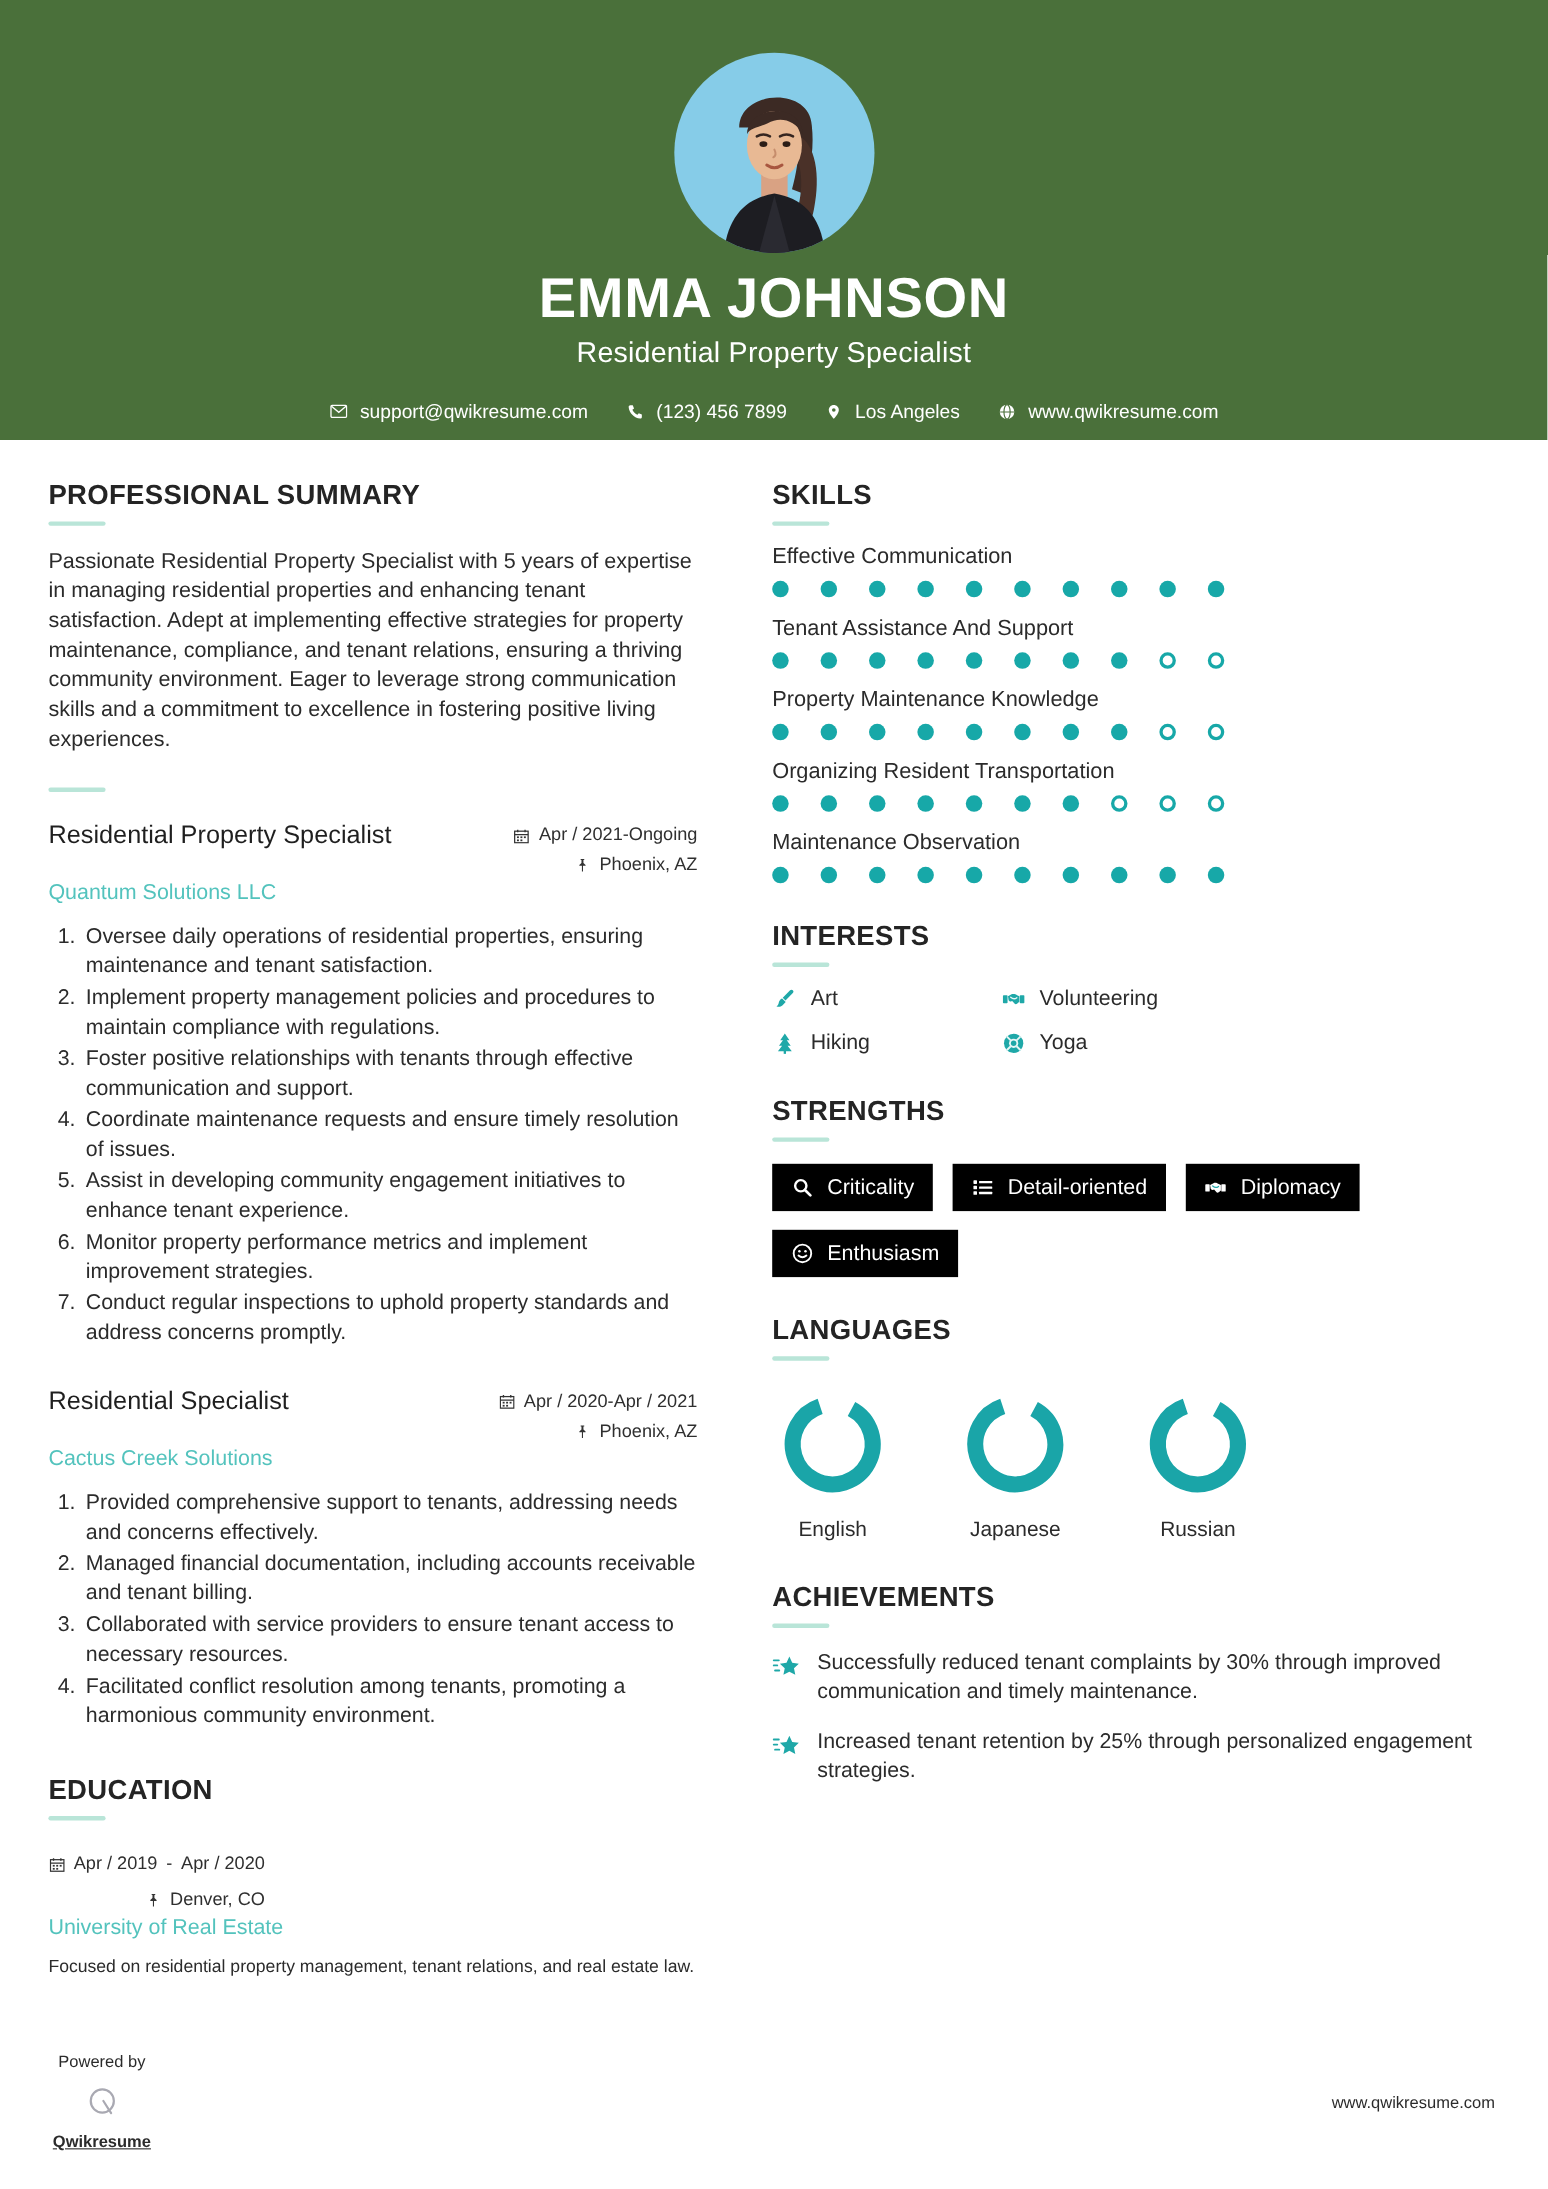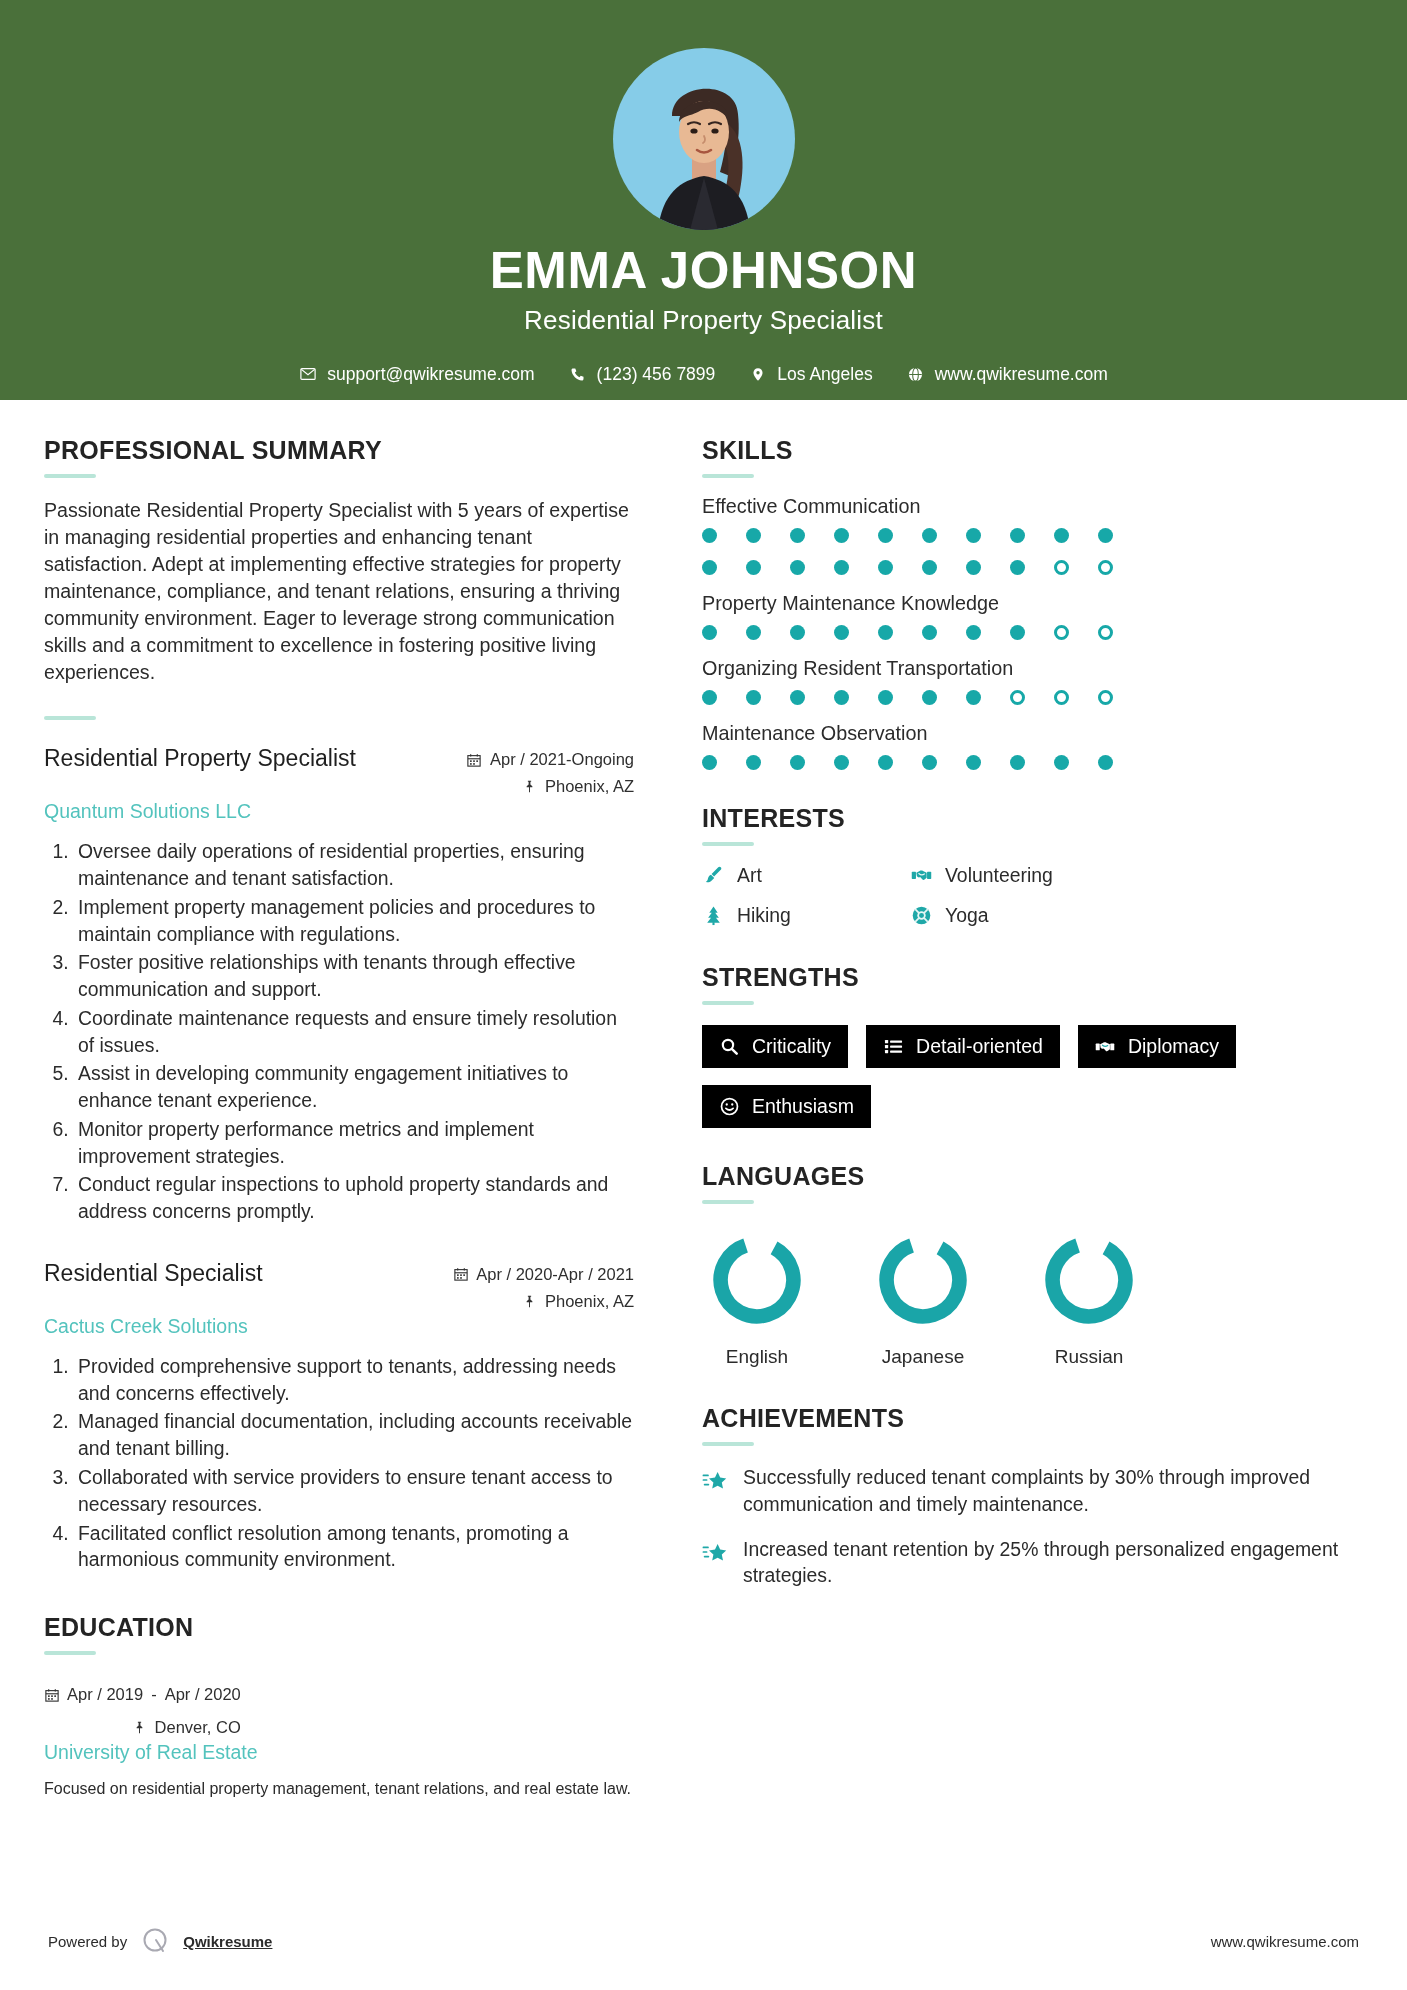--- a/index.html
+++ b/index.html
@@ -205,21 +205,21 @@
   .footer {
     position: absolute;
     left: 0; right: 0; bottom: 34px;
     display: flex;
     align-items: center;
     justify-content: space-between;
     padding: 0 48px;
     font-size: 15px;
     color: #2b2b2b;
   }
-  .powered { display: flex; align-items: center; gap: 13px; }
+  .powered { display: flex; align-items: center; gap: 13px; flex-direction: column; }
   .q-logo { width: 30px; height: 30px; display: inline-flex; }
   .qwik-link { text-decoration: underline; color: #2b2b2b; font-weight: 600; }
   .foot-url { color: #2b2b2b; }
 </style>
 </head>
 <body>
 
 <div class="page">
 
   <div class="header">
@@ -470,20 +470,21 @@
               </span>
               <span class="dot-slot">
                 <span class="dot"></span>
               </span>
               <span class="dot-slot">
                 <span class="dot"></span>
               </span>
             </div>
         </div>
         <div class="skill">
+          <div class="skill-name">Tenant Assistance And Support</div>
           <div class="dots">
               <span class="dot-slot">
                 <span class="dot"></span>
               </span>
               <span class="dot-slot">
                 <span class="dot"></span>
               </span>
               <span class="dot-slot">
                 <span class="dot"></span>
               </span>

